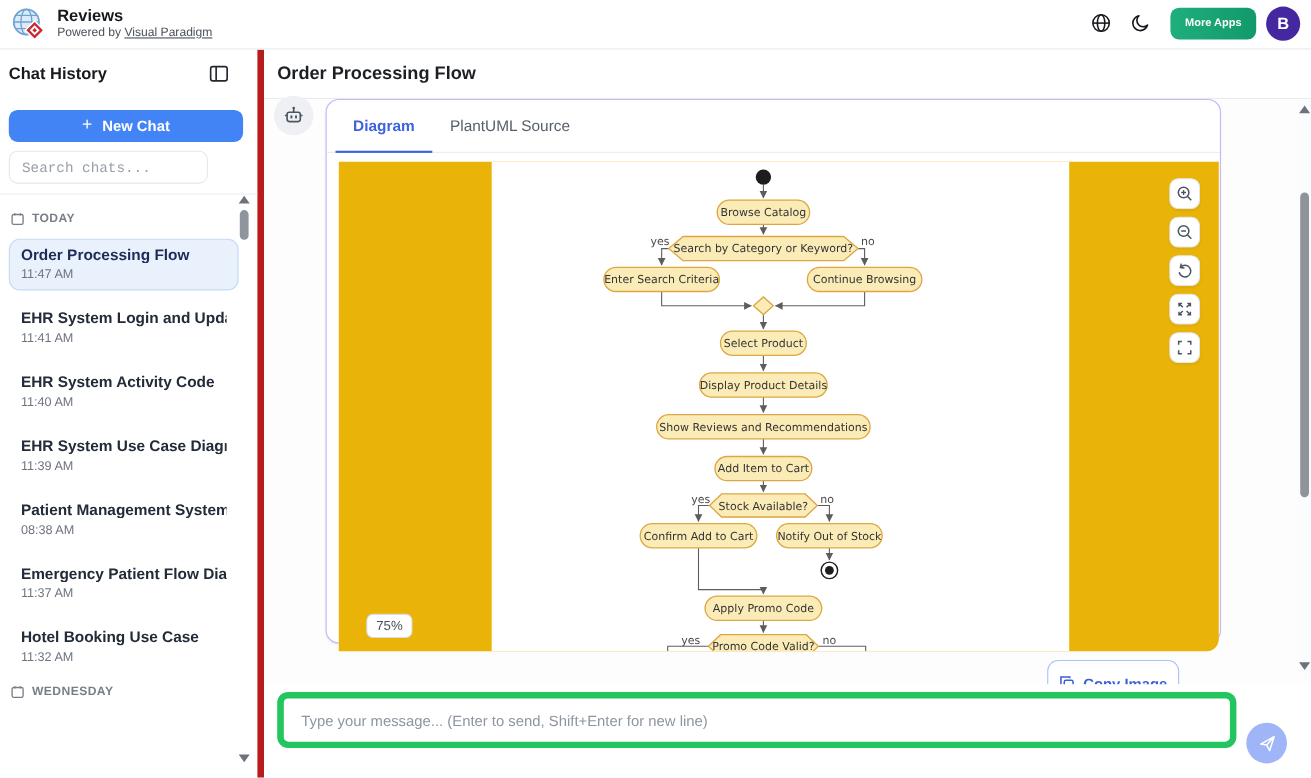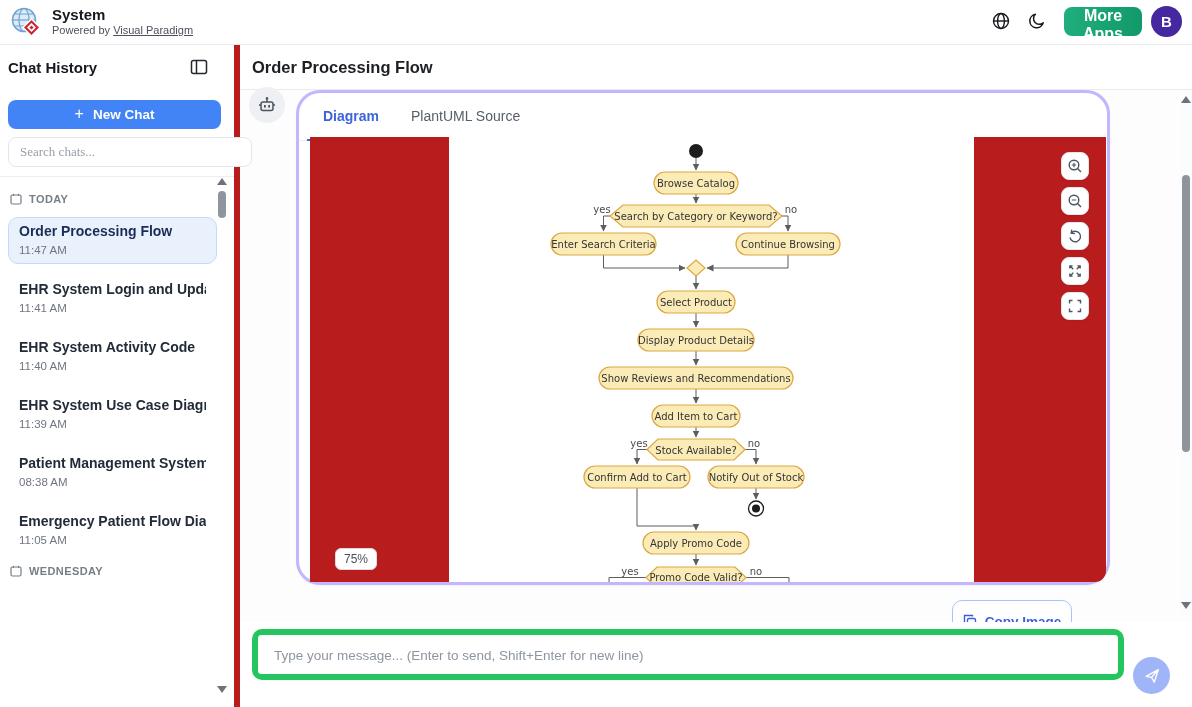--- a/index.html
+++ b/index.html
@@ -8,56 +8,56 @@
 
   
   .topbar { position:absolute; top:0; left:0; right:0; height:45px; background:#fff; border-bottom:1px solid #e8eaed; z-index:20; }
   .logo { position:absolute; left:10px; top:6px; width:33px; height:33px; }
   .app-title { position:absolute; left:52px; top:6px; font-size:15px; font-weight:700; color:#15181d; }
   .powered { position:absolute; left:52px; top:24px; font-size:11px; color:#4b515a; }
   .powered a { color:#4b515a; text-decoration:underline; }
   .icon-btn { position:absolute; top:9px; width:24px; height:24px; background:none; border:none; cursor:pointer; display:flex; align-items:center; justify-content:center; }
   .icon-globe { left:989px; }
   .icon-moon  { left:1025px; }
-  .more-apps { position:absolute; left:1064px; top:7px; width:78px; height:29px; border:none; border-radius:8px; background:linear-gradient(90deg,#1fae7c,#12996a); color:#fff; font-size:16px; font-weight:700; font-family:inherit; cursor:pointer; }
+  .more-apps { position:absolute; left:1064px; top:7px; width:78px; height:29px; border:none; border-radius:8px; background:linear-gradient(90deg,#1fae7c,#12996a); color:#fff; font-size:10px; font-weight:700; font-family:inherit; cursor:pointer; }
   .avatar { position:absolute; left:1151px; top:6px; width:31px; height:31px; border-radius:50%; background:#45279f; color:#fff; font-size:15px; font-weight:700; display:flex; align-items:center; justify-content:center; cursor:pointer; }
 
   
   .sidebar { position:absolute; left:0; top:45px; width:240px; bottom:0; background:#fff; border-right:6px solid #b91c1c; z-index:10; }
   .sb-title { position:absolute; left:8px; top:14px; font-size:15px; font-weight:700; color:#16191e; }
   .sb-toggle { position:absolute; right:26px; top:13px; width:18px; height:18px; background:none; border:none; cursor:pointer; padding:0; }
   .new-chat { position:absolute; left:8px; top:55px; width:213px; height:29px; border:none; border-radius:8px; background:#4284f5; color:#fff; font-size:13.5px; font-weight:600; font-family:inherit; cursor:pointer; display:flex; align-items:center; justify-content:center; gap:9px; }
   .new-chat .plus { font-size:16px; font-weight:400; margin-top:-1px; }
-  .sb-search { position:absolute; left:8px; top:92px; width:244px; height:30px; border:1px solid #e4e7ea; border-radius:8px; font-size:13px; font-family:Liberation Serif, serif; color:#0369a1; padding:0 11px; outline:none; }
+  .sb-search { position:absolute; left:8px; top:92px; width:181px; height:30px; border:1px solid #e4e7ea; border-radius:8px; font-size:13px; font-family:Liberation Mono, monospace; color:#0369a1; padding:0 11px; outline:none; }
   .sb-search::placeholder { color:#99a0a8; }
   .sb-divider { position:absolute; left:0; right:0; top:131px; height:1px; background:#ecedef; }
   .chat-list { position:absolute; left:0; top:132px; right:13px; bottom:0; overflow:hidden; padding:8px 4px 16px 8px; }
   .section-head { display:flex; align-items:center; gap:7px; margin:8px 0 12px 2px; color:#767e88; font-size:11px; font-weight:700; letter-spacing:.4px; }
   .chat-item { padding:5px 10px 6px; border:1px solid transparent; border-radius:10px; margin-bottom:11px; cursor:pointer; }
   .chat-item.selected { background:#e9f1fd; border-color:#c4daf8; }
   .chat-item-title { font-size:14px; font-weight:600; color:#222b38; line-height:16px; white-space:nowrap; overflow:hidden; }
   .chat-item.selected .chat-item-title { color:#1d2c55; }
   .chat-item-time { font-size:11.5px; color:#6f7680; line-height:14px; margin-top:4px; }
   .sb-scroll { position:absolute; left:217px; top:133px; width:10px; bottom:0; }
   .sb-thumb { position:absolute; left:1px; top:13px; width:8px; height:27px; background:#8f959c; border-radius:4px; }
   .tri-up { width:0; height:0; border-left:5px solid transparent; border-right:5px solid transparent; border-bottom:7px solid #6d737b; position:absolute; left:0; top:0; }
   .tri-down { width:0; height:0; border-left:5px solid transparent; border-right:5px solid transparent; border-top:7px solid #6d737b; position:absolute; left:0; bottom:14px; }
 
   
   .main { position:absolute; left:240px; top:45px; right:0; bottom:0; background:#fdfdfe; }
   .main-header { position:absolute; left:0; top:0; right:0; height:45px; background:#fff; border-bottom:1px solid #e9ebee; }
   .page-title { position:absolute; left:12px; top:13px; font-size:16.5px; font-weight:700; color:#1c1f23; }
   .bot-avatar { position:absolute; left:9px; top:42px; width:36px; height:36px; border-radius:50%; background:#eef0f3; display:flex; align-items:center; justify-content:center; }
 
-  .card { position:absolute; left:56px; top:45px; width:814px; height:495px; background:#fff; border:3px solid #c4b5fd; border-radius:24px; box-shadow:0 1px 2px rgba(16,24,40,.05); }
+  .card { position:absolute; left:56px; top:45px; width:814px; height:495px; background:#fff; border:1px solid #c4b5fd; border-radius:12px; box-shadow:0 1px 2px rgba(16,24,40,.05); }
   .tabbar { position:absolute; left:0; top:0; right:0; height:48px; border-bottom:1px solid #e9ebee; display:flex; align-items:stretch; padding-left:8px; }
   .tab { border:none; background:none; font-family:inherit; font-size:14px; padding:0 16px; cursor:pointer; color:#57606a; font-weight:500; border-bottom:2.5px solid transparent; margin-bottom:-1px; }
   .tab.active { color:#3d63dd; font-weight:600; border-bottom-color:#3d63dd; }
 
-  .viewport { position:absolute; left:11px; top:44px; right:1px; height:445px; background:#b91c1c; overflow:hidden; border-bottom-right-radius:11px; }
+  .viewport { position:absolute; left:11px; top:56px; right:1px; height:445px; background:#eab308; overflow:hidden; border-bottom-right-radius:11px; }
   .canvas { position:absolute; left:139px; top:0; width:525px; height:445px; background:#fff; }
   .flow text { font-family:"DejaVu Sans","Liberation Sans",sans-serif; font-size:10px; fill:#333; text-anchor:middle; }
   .flow .branch { fill:#4a4a4a; font-size:10px; }
 
   .zoomcol { position:absolute; right:17px; top:15px; display:flex; flex-direction:column; gap:7px; }
   .zbtn { width:28px; height:28px; border-radius:8px; background:#fff; border:1px solid #e3e6eb; box-shadow:0 1px 2px rgba(0,0,0,.05); cursor:pointer; display:flex; align-items:center; justify-content:center; padding:0; }
   .zoom-badge { position:absolute; left:25px; top:411px; background:#fff; border:1px solid #d9dce1; border-radius:6px; padding:3px 8px; font-size:12px; color:#4a5158; }
 
   .action-btn { position:absolute; top:555px; height:42px; background:#fff; border:1px solid #a9c3fb; border-radius:10px; color:#3a5fd9; font-size:13.5px; font-weight:600; font-family:inherit; display:flex; align-items:center; justify-content:center; gap:8px; cursor:pointer; z-index:1; }
   .export-btn { left:624px; width:115px;margin-top:33px; }
@@ -84,21 +84,21 @@
     <ellipse cx="14" cy="14" rx="5" ry="11.5" fill="none" stroke="#6fa3d4" stroke-width="1.2"></ellipse>
     <line x1="2.5" y1="14" x2="25.5" y2="14" stroke="#6fa3d4" stroke-width="1.2"></line>
     <line x1="4.5" y1="8" x2="23.5" y2="8" stroke="#6fa3d4" stroke-width="1"></line>
     <line x1="4.5" y1="20" x2="23.5" y2="20" stroke="#6fa3d4" stroke-width="1"></line>
     <g transform="rotate(45 21.5 21.5)">
       <rect x="15.5" y="15.5" width="12" height="12" fill="#cc2630" stroke="#fff" stroke-width="1.4"></rect>
       <rect x="18.3" y="18.3" width="6.4" height="6.4" fill="#fff"></rect>
       <rect x="20" y="20" width="3" height="3" fill="#cc2630"></rect>
     </g>
   </svg>
-  <div class="app-title">System</div>
+  <div class="app-title">Reviews</div>
   <div class="powered"><span>Powered by </span><a href="#">Visual Paradigm</a></div>
 
   <button class="icon-btn icon-globe">
     <svg width="20" height="20" viewBox="0 0 20 20">
       <circle cx="10" cy="10" r="7.5" fill="none" stroke="#16181d" stroke-width="1.4"></circle>
       <ellipse cx="10" cy="10" rx="3.4" ry="7.5" fill="none" stroke="#16181d" stroke-width="1.4"></ellipse>
       <line x1="2.5" y1="10" x2="17.5" y2="10" stroke="#16181d" stroke-width="1.4"></line>
     </svg>
   </button>
   <button class="icon-btn icon-moon">
@@ -150,21 +150,25 @@
     <div class="chat-item">
       <div class="chat-item-title">EHR System Use Case Diagram</div>
       <div class="chat-item-time">11:39 AM</div>
     </div>
     <div class="chat-item">
       <div class="chat-item-title">Patient Management System...</div>
       <div class="chat-item-time">08:38 AM</div>
     </div>
     <div class="chat-item">
       <div class="chat-item-title">Emergency Patient Flow Dia...</div>
-      <div class="chat-item-time">11:05 AM</div>
+      <div class="chat-item-time">11:37 AM</div>
+    </div>
+    <div class="chat-item">
+      <div class="chat-item-title">Hotel Booking Use Case</div>
+      <div class="chat-item-time">11:32 AM</div>
     </div>
 
     <div class="section-head">
       <svg width="12" height="12" viewBox="0 0 12 12">
         <rect x="1" y="2" width="10" height="9" rx="1.5" fill="none" stroke="#767e88" stroke-width="1.2"></rect>
         <line x1="3.5" y1="0.8" x2="3.5" y2="3" stroke="#767e88" stroke-width="1.2"></line>
         <line x1="8.5" y1="0.8" x2="8.5" y2="3" stroke="#767e88" stroke-width="1.2"></line>
       </svg>
       <span>WEDNESDAY</span>
     </div>

